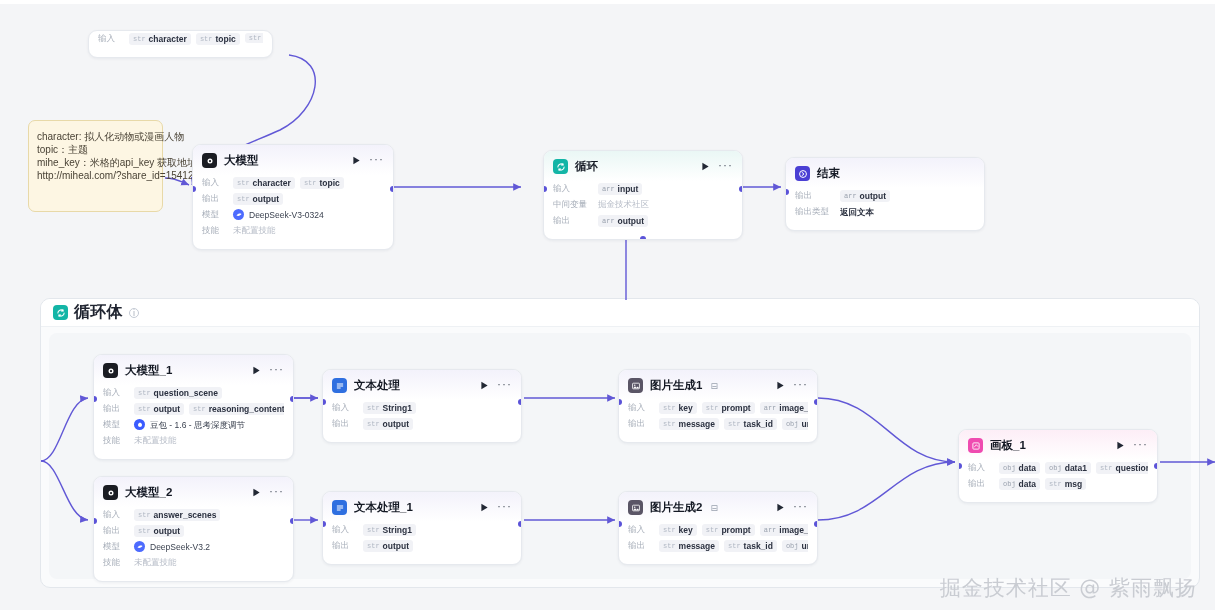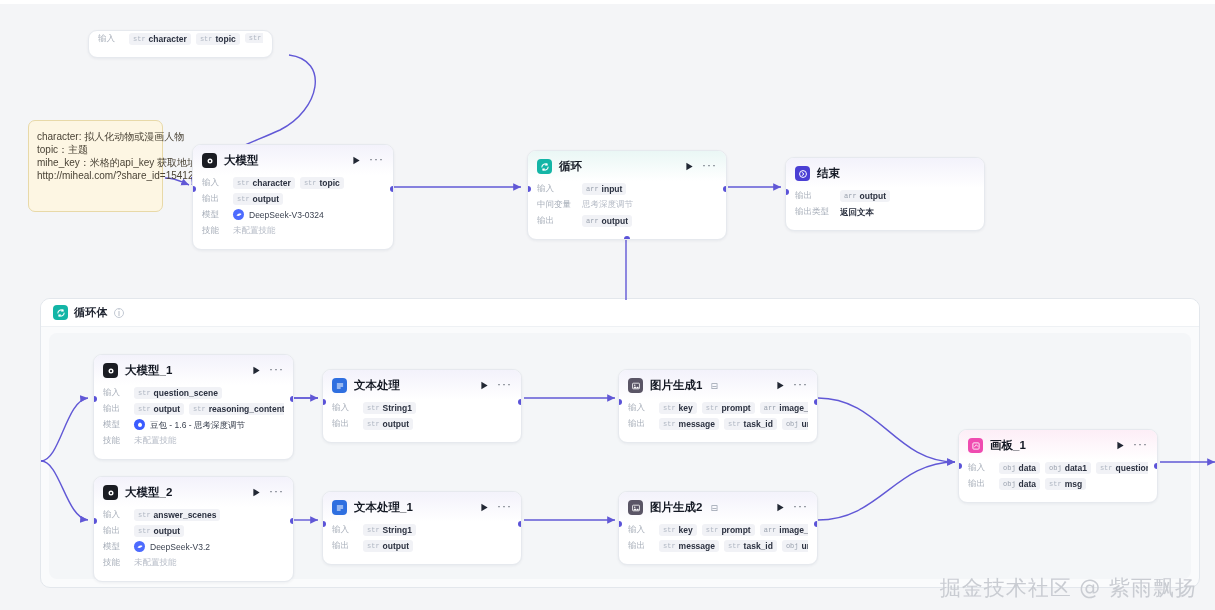--- a/index.html
+++ b/index.html
@@ -40,21 +40,21 @@
     background: #ffffff;
     border-bottom: 1px solid #eef1f4;
   }
   .loopbody-inner {
     position: absolute;
     left: 8px; top: 34px; right: 8px; bottom: 8px;
     background: #f4f6f8;
     border-radius: 8px;
   }
   .lb-title {
-    font-size: 11px; font-weight: bold; color: #1f2430; letter-spacing: .3px;
+    font-size: 16px; font-weight: bold; color: #1f2430; letter-spacing: .3px;
   }
   .lb-info {
     font-size: 9px; color: #aab1bd;
     border: 1px solid #c3c9d3; border-radius: 50%;
     width: 10px; height: 10px; line-height: 9px; text-align: center;
     display: inline-block;
   }
   .icon-sq {
     width: 15px; height: 15px; border-radius: 4px;
     display: flex; align-items: center; justify-content: center;
@@ -301,21 +301,21 @@
       </div>
       <div class="row">
         <span class="row-label">技能</span>
         <span class="muted">未配置技能</span>
       </div>
     </div>
     <span class="port l" style="top:41px;"></span>
     <span class="port r" style="top:41px;"></span>
   </div>
 
-  <div class="node" id="n-loop" style="left:527px; top:150px; width:200px;">
+  <div class="node" id="n-loop" style="left:543px; top:150px; width:200px;">
     <div class="node-head" style="background:linear-gradient(180deg,#eaf7f5 0%,#ffffff 100%);">
       <span class="icon-sq" style="background:#13b5a6;">
         <svg width="10" height="10" viewBox="0 0 16 16">
           <path d="M3 8a5 5 0 0 1 8.5-3.5M13 8a5 5 0 0 1-8.5 3.5" fill="none" stroke="#fff" stroke-width="1.7" stroke-linecap="round"></path>
           <path d="M11 2.5v2.4h-2.4M5 13.5v-2.4h2.4" fill="none" stroke="#fff" stroke-width="1.7" stroke-linecap="round" stroke-linejoin="round"></path>
         </svg>
       </span>
       <span class="node-title">循环</span>
       <span class="head-spacer"></span>
       <span class="run-btn">
@@ -328,21 +328,21 @@
     <div class="node-body">
       <div class="row">
         <span class="row-label wide">输入</span>
         <span class="chip">
             <span class="ty obj">arr</span>
             <span>input</span>
           </span>
       </div>
       <div class="row">
         <span class="row-label wide">中间变量</span>
-        <span class="muted">思考深度调节</span>
+        <span class="muted">掘金技术社区</span>
       </div>
       <div class="row">
         <span class="row-label wide">输出</span>
         <span class="chip">
             <span class="ty obj">arr</span>
             <span>output</span>
           </span>
       </div>
     </div>
     <span class="port l" style="top:35px;"></span>

